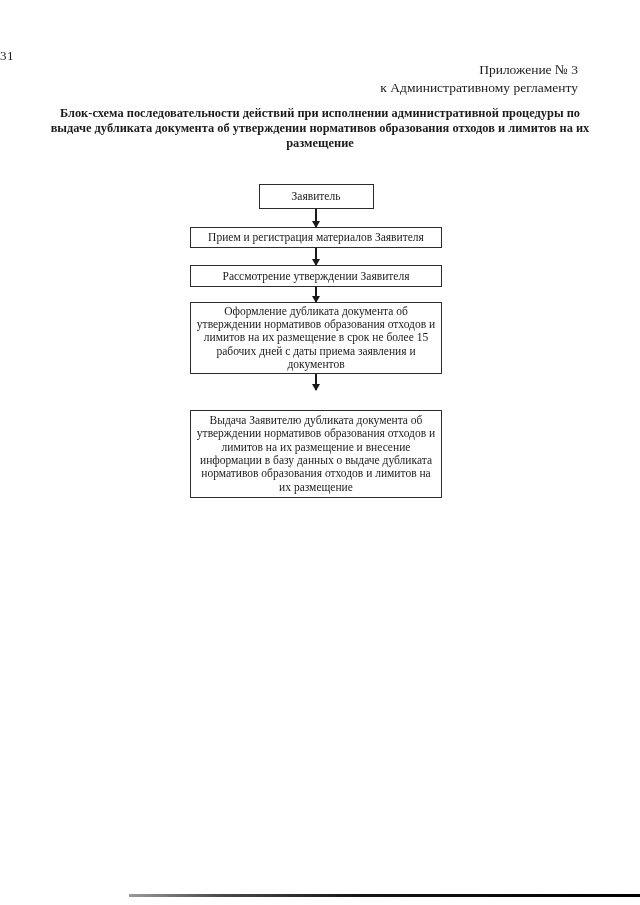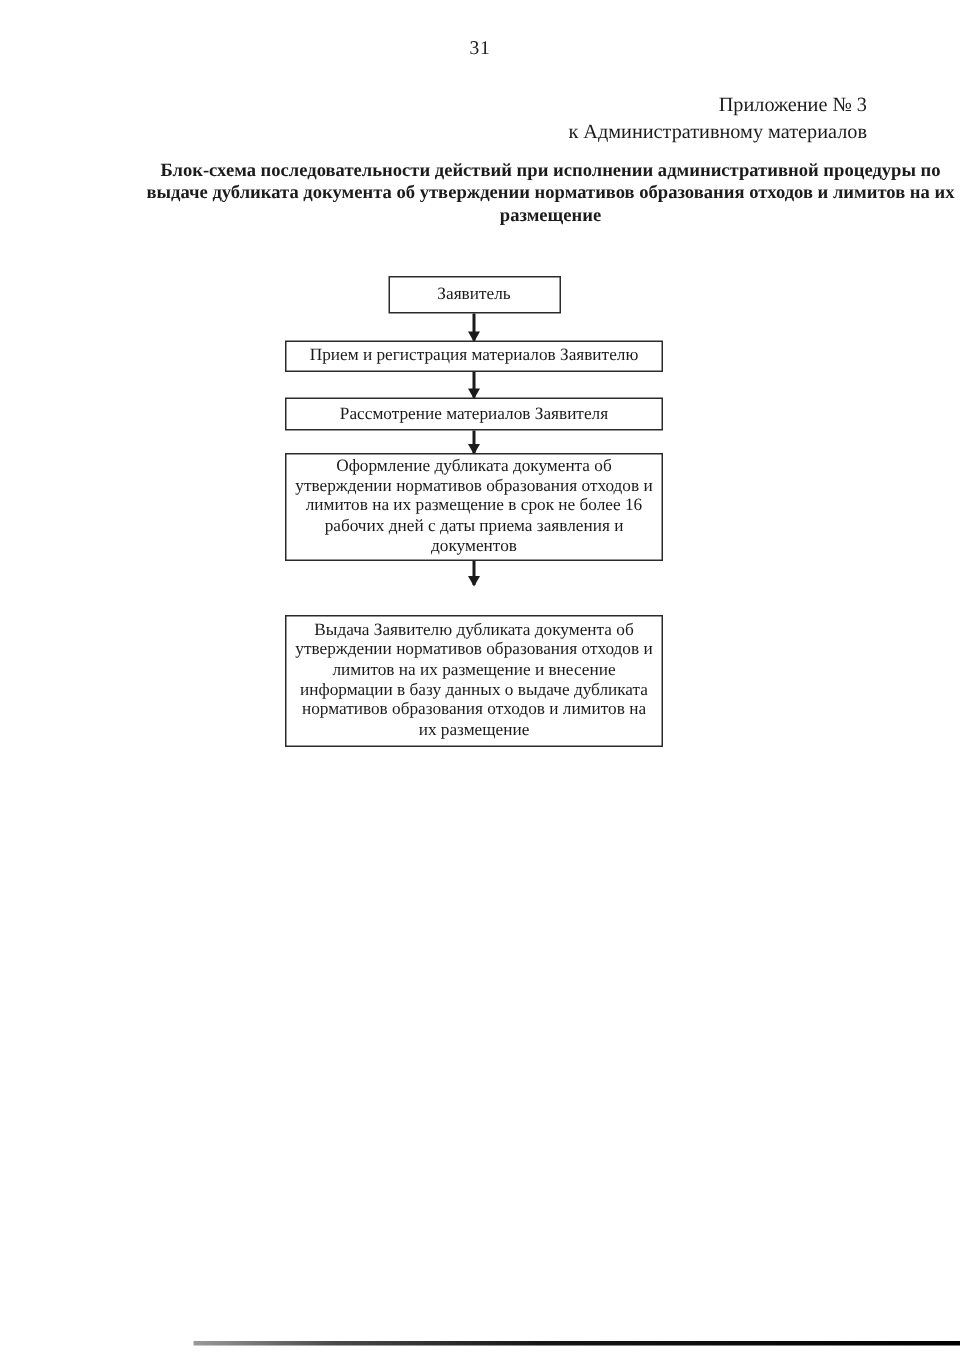--- a/index.html
+++ b/index.html
@@ -15,24 +15,23 @@
     color: #1b1b1b;
     overflow: hidden;
   }
   .page {
     position: absolute;
     inset: 0;
     background: #ffffff;
   }
   .page-number {
     position: absolute;
-    top: 24px;
+    top: 48px;
     left: 0;
     width: 640px;
-    text-align: center;
     font-size: 13px;
     letter-spacing: 0.5px;
   }
   .appendix {
     position: absolute;
     top: 61px;
     right: 62px;
     text-align: right;
     font-size: 13.5px;
     line-height: 18px;
@@ -40,21 +39,20 @@
   }
   .doc-heading {
     position: absolute;
     top: 106px;
     left: 49px;
     width: 542px;
     text-align: center;
     font-weight: 700;
     font-size: 12.4px;
     line-height: 15px;
-    margin-left: 47px;
   }
   .flowchart {
     position: absolute;
     top: 184px;
     left: 190px;
     width: 252px;
     display: flex;
     flex-direction: column;
     align-items: center;
   }
@@ -108,40 +106,40 @@
 </style>
 </head>
 <body>
 
 <div class="page">
 
   <div class="page-number">31</div>
 
   <div class="appendix">
     <div>Приложение № 3</div>
-    <div>к Административному материалов</div>
+    <div>к Административному регламенту</div>
   </div>
 
   <div class="doc-heading">Блок-схема последовательности действий при исполнении административной процедуры по выдаче дубликата документа об утверждении нормативов образования отходов и лимитов на их размещение</div>
 
   <div class="flowchart">
 
     <div class="node node-applicant">Заявитель</div>
 
     <div class="arrow arrow-1"></div>
 
-    <div class="node node-reception">Прием и регистрация материалов Заявителю</div>
+    <div class="node node-reception">Прием и регистрация материалов Заявителя</div>
 
     <div class="arrow arrow-2"></div>
 
-    <div class="node node-review">Рассмотрение материалов Заявителя</div>
+    <div class="node node-review">Рассмотрение утверждении Заявителя</div>
 
     <div class="arrow arrow-3"></div>
 
-    <div class="node node-prepare">Оформление дубликата документа об утверждении нормативов образования отходов и лимитов на их размещение в срок не более 16 рабочих дней с даты приема заявления и документов</div>
+    <div class="node node-prepare">Оформление дубликата документа об утверждении нормативов образования отходов и лимитов на их размещение в срок не более 15 рабочих дней с даты приема заявления и документов</div>
 
     <div class="arrow arrow-4"></div>
 
     <div class="node node-issue">Выдача Заявителю дубликата документа об утверждении нормативов образования отходов и лимитов на их размещение и внесение информации в базу данных о выдаче дубликата нормативов образования отходов и лимитов на их размещение</div>
 
   </div>
 
   <div class="bottom-rule"></div>
 
 </div>

